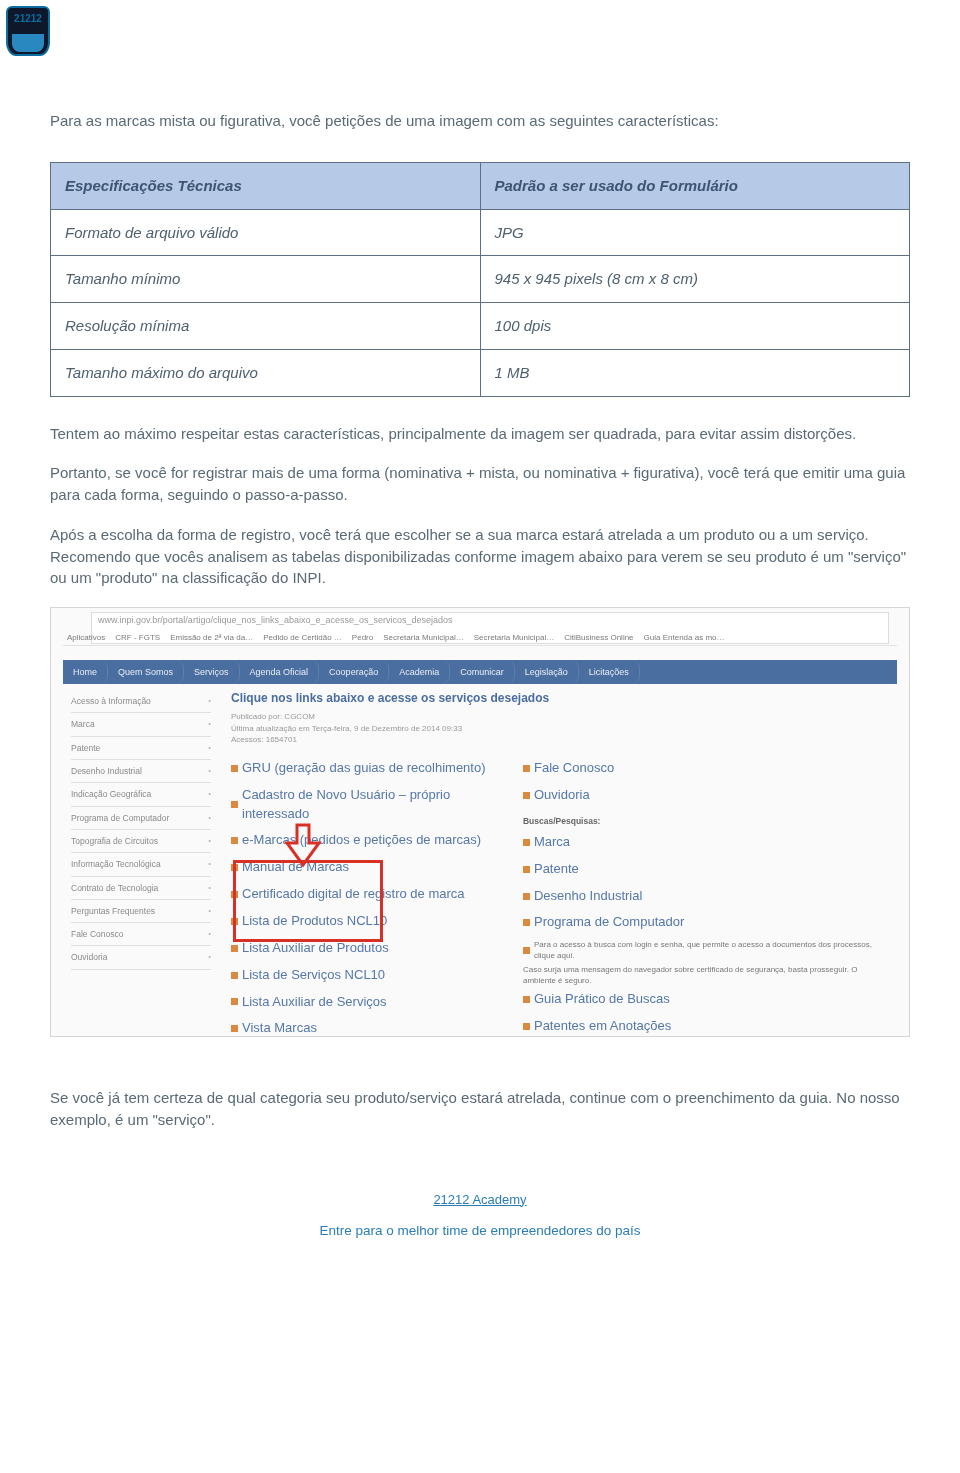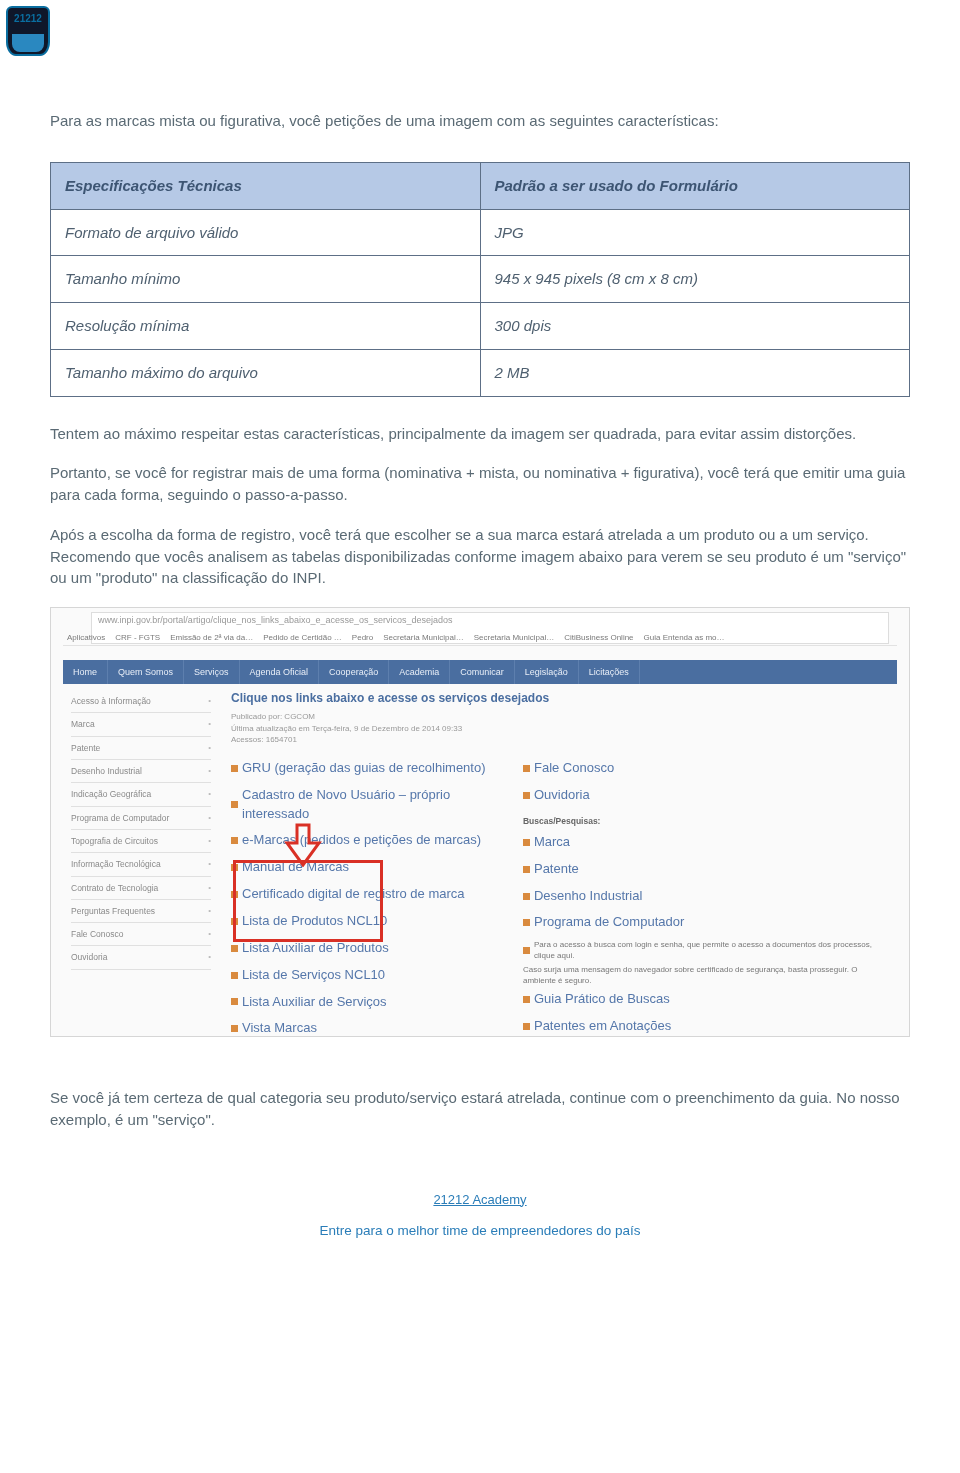--- a/index.html
+++ b/index.html
@@ -75,20 +75,21 @@
     display:flex; gap:10px; padding-left:4px;
     white-space:nowrap; overflow:hidden;
   }
   .shot .navbar {
     position:absolute; top:52px; left:12px; right:12px; height:24px;
     background:#4a6ea0; display:flex;
   }
   .shot .navbar span{
     color:#e8eef7; font-size:9px; padding:6px 10px;
     border-right:1px solid #5d7fae;
+    border-radius:8px;
   }
   .shot .sidebar{
     position:absolute; top:82px; left:20px; width:140px;
   }
   .shot .sidebar div{
     border-bottom:1px solid #e0e0e0; padding:5px 0; font-size:8.5px; color:#8a8a8a;
     display:flex; justify-content:space-between;
   }
   .shot .sidebar div::after{ content:"•"; color:#bbb; font-size:8px; }
   .shot .main{
@@ -146,25 +147,25 @@
     <tr>
       <td>Formato de arquivo válido</td>
       <td>JPG</td>
     </tr>
     <tr>
       <td>Tamanho mínimo</td>
       <td>945 x 945 pixels (8 cm x 8 cm)</td>
     </tr>
     <tr>
       <td>Resolução mínima</td>
-      <td>300 dpis</td>
+      <td>100 dpis</td>
     </tr>
     <tr>
       <td>Tamanho máximo do arquivo</td>
-      <td>2 MB</td>
+      <td>1 MB</td>
     </tr>
   </tbody>
     </table>
 
   <p class="para">Tentem ao máximo respeitar estas características, principalmente da imagem ser quadrada, para evitar assim distorções.</p>
   <p class="para">Portanto, se você for registrar mais de uma forma (nominativa + mista, ou nominativa + figurativa), você terá que emitir uma guia para cada forma, seguindo o passo-a-passo.</p>
   <p class="para">Após a escolha da forma de registro, você terá que escolher se a sua marca estará atrelada a um produto ou a um serviço. Recomendo que vocês analisem as tabelas disponibilizadas conforme imagem abaixo para verem se seu produto é um "serviço" ou um "produto" na classificação do INPI.</p>
 
   <div class="shot">
     <div class="fake-url">www.inpi.gov.br/portal/artigo/clique_nos_links_abaixo_e_acesse_os_servicos_desejados</div>

